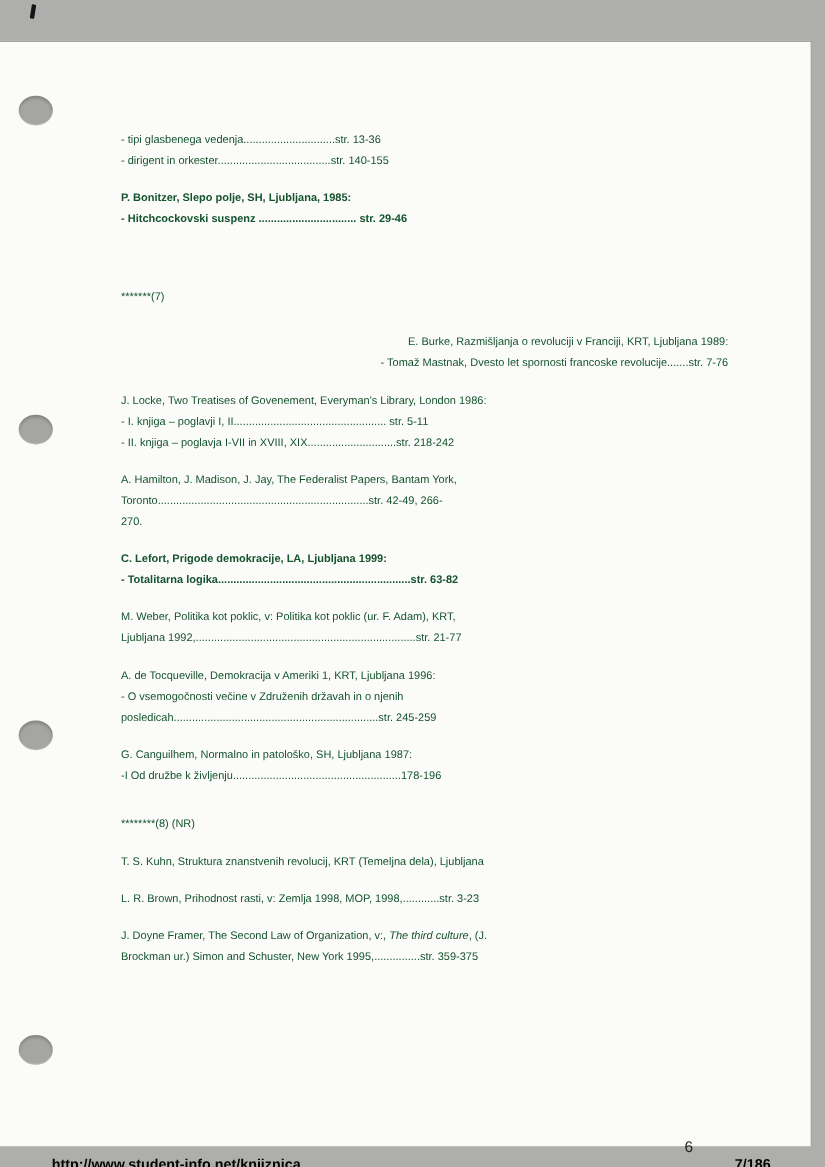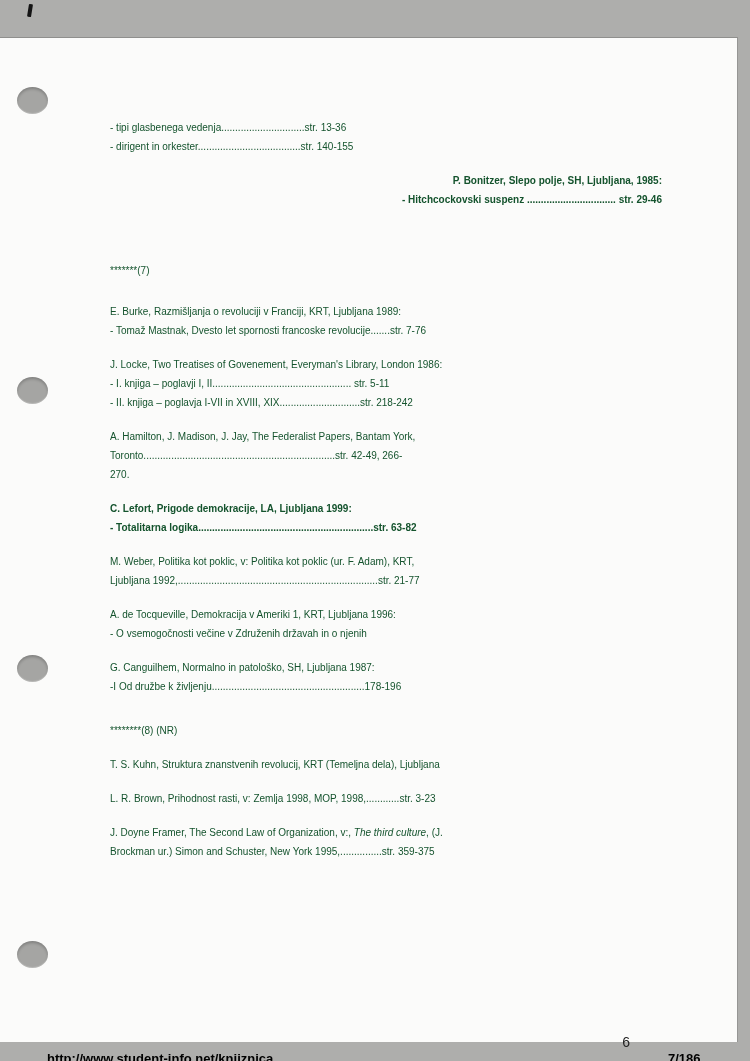--- a/index.html
+++ b/index.html
@@ -34,23 +34,23 @@
   .punch.h3 { top:655px; }
   .punch.h4 { top:941px; }
   .content {
     position:absolute; left:110px; top:80px; width:552px;
     color:#14532d; font-size:10px; line-height:19px;
   }
   .block { margin:0 0 15px 0; }
   .line { display:block; white-space:nowrap; }
   .bold { font-weight:bold; }
   .it { font-style:italic; }
-  .mt-hdr { margin-top:11px;text-align:right; }
+  .mt-hdr { margin-top:11px; }
   .mt-sec { margin-top:52px; }
-  .mt-aftersec { margin-top:22px; }
+  .mt-aftersec { margin-top:22px;text-align:right; }
   .mt-sec2 { margin-top:25px; }
   .page-num {
     position:absolute; left:595px; top:996px; width:35px;
     text-align:right; font-size:14px; color:#222;
   }
   .footer-url {
     position:absolute; left:47px; top:1013px;
     font-weight:bold; font-size:13px; color:#000;
   }
   .footer-ref {
@@ -104,20 +104,21 @@
     </p>
 
     <p class="block">
       <span class="line">M. Weber, Politika kot poklic, v: Politika kot poklic (ur. F. Adam), KRT,</span>
       <span class="line">Ljubljana 1992,........................................................................str. 21-77</span>
     </p>
 
     <p class="block">
       <span class="line">A. de Tocqueville, Demokracija v Ameriki 1, KRT, Ljubljana 1996:</span>
       <span class="line">- O vsemogočnosti večine v Združenih državah in o njenih</span>
+      <span class="line">posledicah...................................................................str. 245-259</span>
     </p>
 
     <p class="block">
       <span class="line">G. Canguilhem, Normalno in patološko, SH, Ljubljana 1987:</span>
       <span class="line">-I Od družbe k življenju.......................................................178-196</span>
     </p>
 
     <p class="block mt-sec2">
       <span class="line">********(8) (NR)</span>
     </p>

